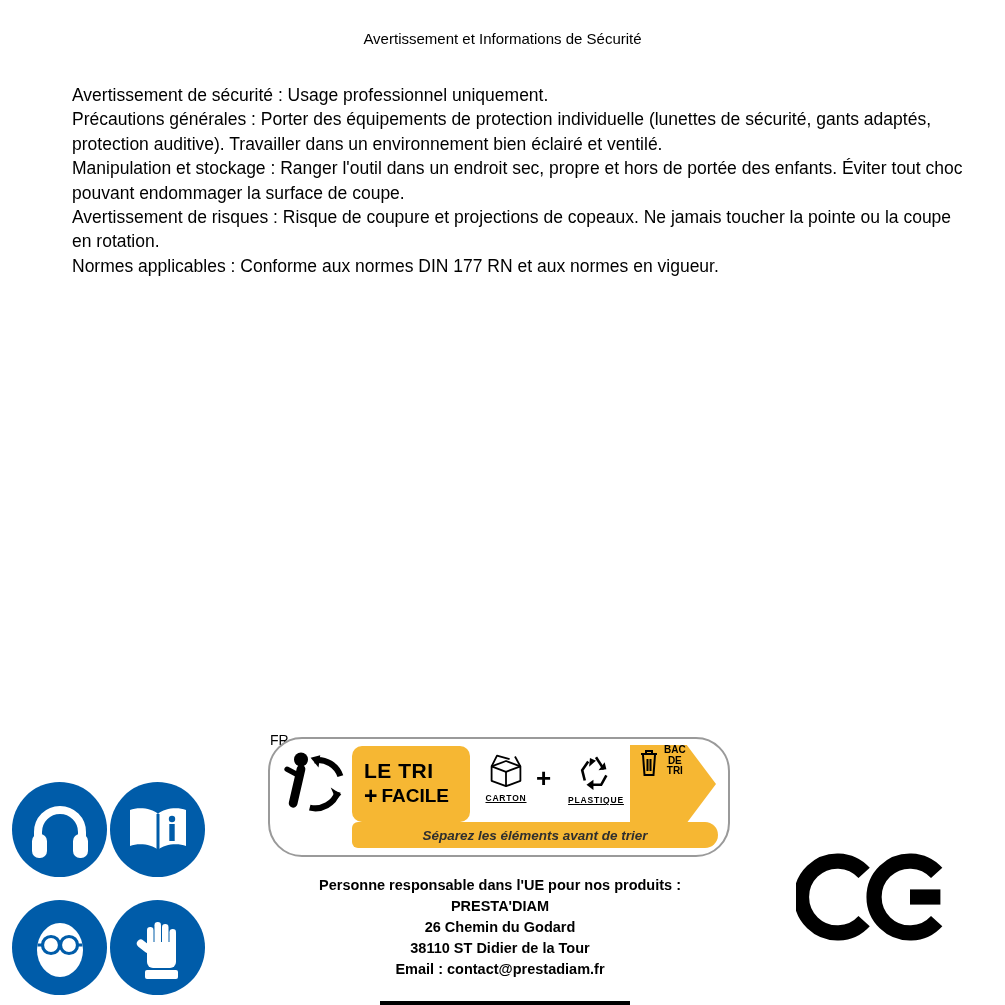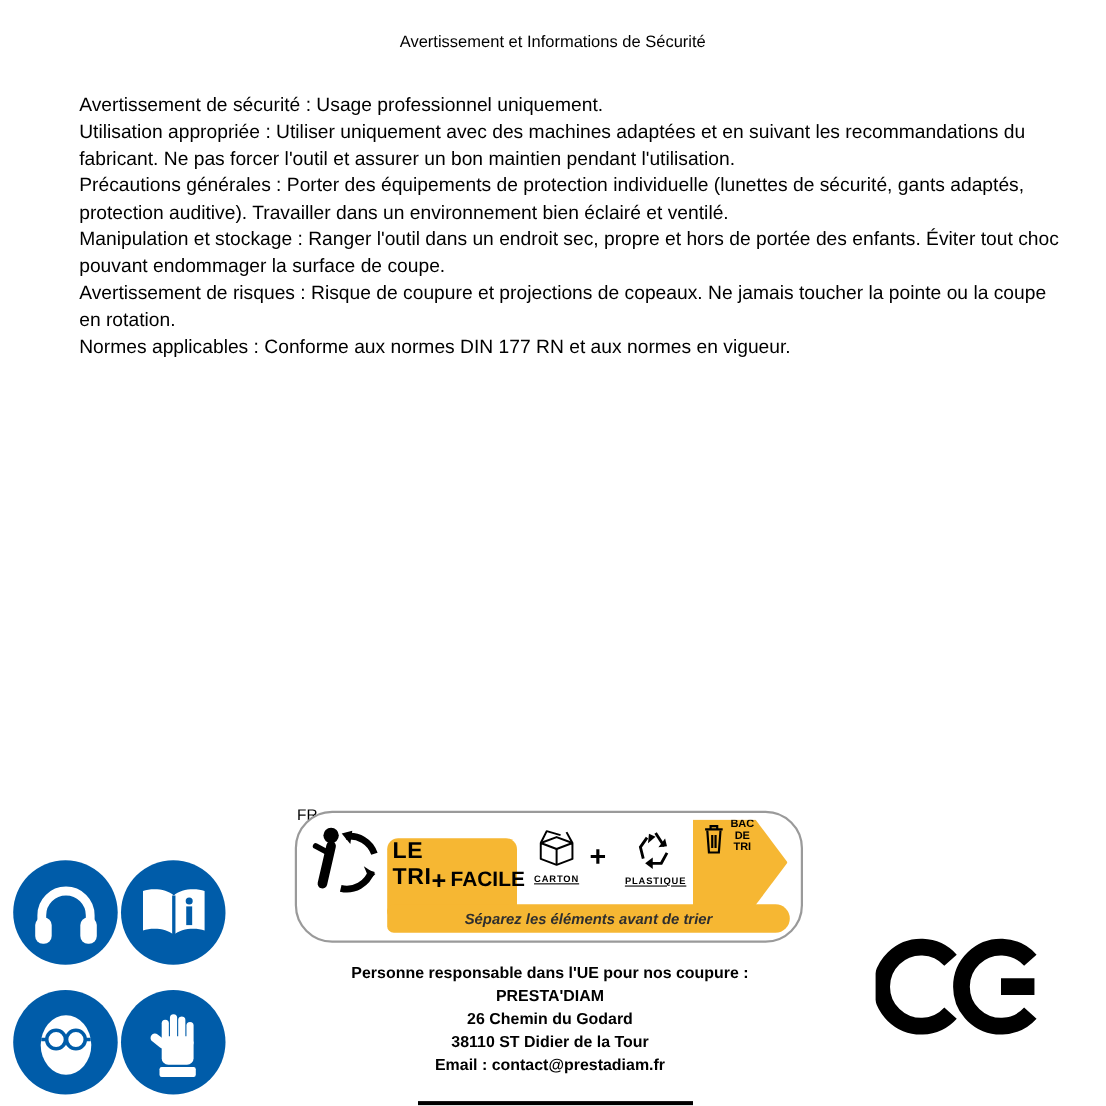--- a/index.html
+++ b/index.html
@@ -18,22 +18,22 @@
   .pictos{position:absolute;left:12px;top:782px;display:grid;
           grid-template-columns:95px 95px;grid-auto-rows:95px;column-gap:3px;row-gap:23px;}
   .picto{width:95px;height:95px;border-radius:50%;background:var(--mandatory-blue);
          display:flex;align-items:center;justify-content:center;}
   .picto svg{width:72px;height:72px;display:block;}
   
   .fr-label{position:absolute;left:270px;top:712px;font-size:14px;font-weight:normal;margin-top:20px;}
   .banner{position:absolute;left:268px;top:737px;width:462px;height:120px;background:#fff;
           border:2px solid var(--banner-border);border-radius:34px;box-sizing:border-box;}
   .triman{position:absolute;left:10px;top:6px;width:70px;height:78px;}
-  .yellowbox{position:absolute;left:82px;top:23px;width:118px;height:76px;
-             background:var(--tri-yellow);border-radius:10px;display:flex;flex-direction:row;
+  .yellowbox{position:absolute;left:82px;top:7px;width:118px;height:76px;
+             background:var(--tri-yellow);border-radius:10px;display:flex;flex-direction:column;
              justify-content:center;padding-left:12px;box-sizing:border-box;}
   .letri{font-size:21px;font-weight:800;letter-spacing:.5px;}
   .facile-line{display:flex;align-items:center;gap:4px;font-size:19px;font-weight:800;}
   .plusbig{font-size:23px;font-weight:900;}
   .material{position:absolute;top:13px;text-align:center;}
   .material .mat-label{font-size:8.5px;font-weight:bold;letter-spacing:.8px;margin-top:1px;text-decoration:underline;}
   .mat-carton{left:208px;width:56px;}
   .mat-plastique{left:292px;width:68px;}
   .plus-mid{position:absolute;left:266px;top:24px;font-size:26px;font-weight:bold;}
   .chevron{position:absolute;left:360px;top:6px;width:86px;height:78px;background:var(--tri-yellow);
@@ -53,21 +53,20 @@
 </style>
 </head>
 <body>
 
 <div class="page">
 
   <div class="title">Avertissement et Informations de Sécurité</div>
 
   <div class="body">
     <p>Avertissement de sécurité : Usage professionnel uniquement.</p>
-    <p>Utilisation appropriée : Utiliser uniquement avec des machines adaptées et en suivant les recommandations du fabricant. Ne pas forcer l'outil et assurer un bon maintien pendant l'utilisation.</p>
     <p>Précautions générales : Porter des équipements de protection individuelle (lunettes de sécurité, gants adaptés, protection auditive). Travailler dans un environnement bien éclairé et ventilé.</p>
     <p>Manipulation et stockage : Ranger l'outil dans un endroit sec, propre et hors de portée des enfants. Éviter tout choc pouvant endommager la surface de coupe.</p>
     <p>Avertissement de risques : Risque de coupure et projections de copeaux. Ne jamais toucher la pointe ou la coupe en rotation.</p>
     <p>Normes applicables : Conforme aux normes DIN 177 RN et aux normes en vigueur.</p>
   </div>
 
   <div class="pictos">
     <div class="picto">
       <svg viewBox="0 0 72 72">
         <path d="M14 46 v-8 a22 22 0 0 1 44 0 v8" stroke="#fff" stroke-width="8" fill="none" stroke-linecap="round"></path>
@@ -174,21 +173,21 @@
         <div>TRI</div>
       </div>
     </div>
 
     <div class="strip">
       <span>Séparez les éléments avant de trier</span>
     </div>
   </div>
 
   <div class="responsible">
-    <div>Personne responsable dans l'UE pour nos coupure :</div>
+    <div>Personne responsable dans l'UE pour nos produits :</div>
     <div>PRESTA'DIAM</div>
     <div>26 Chemin du Godard</div>
     <div>38110 ST Didier de la Tour</div>
     <div>Email : contact@prestadiam.fr</div>
   </div>
 
   <svg class="ce" viewBox="0 0 220 130" width="152" height="90">
     <g fill="none" stroke="#000" stroke-width="22">
       <path d="M98.6 30.2 A52 52 0 1 0 98.6 99.8"></path>
       <path d="M203.6 30.2 A52 52 0 1 0 203.6 99.8"></path>

